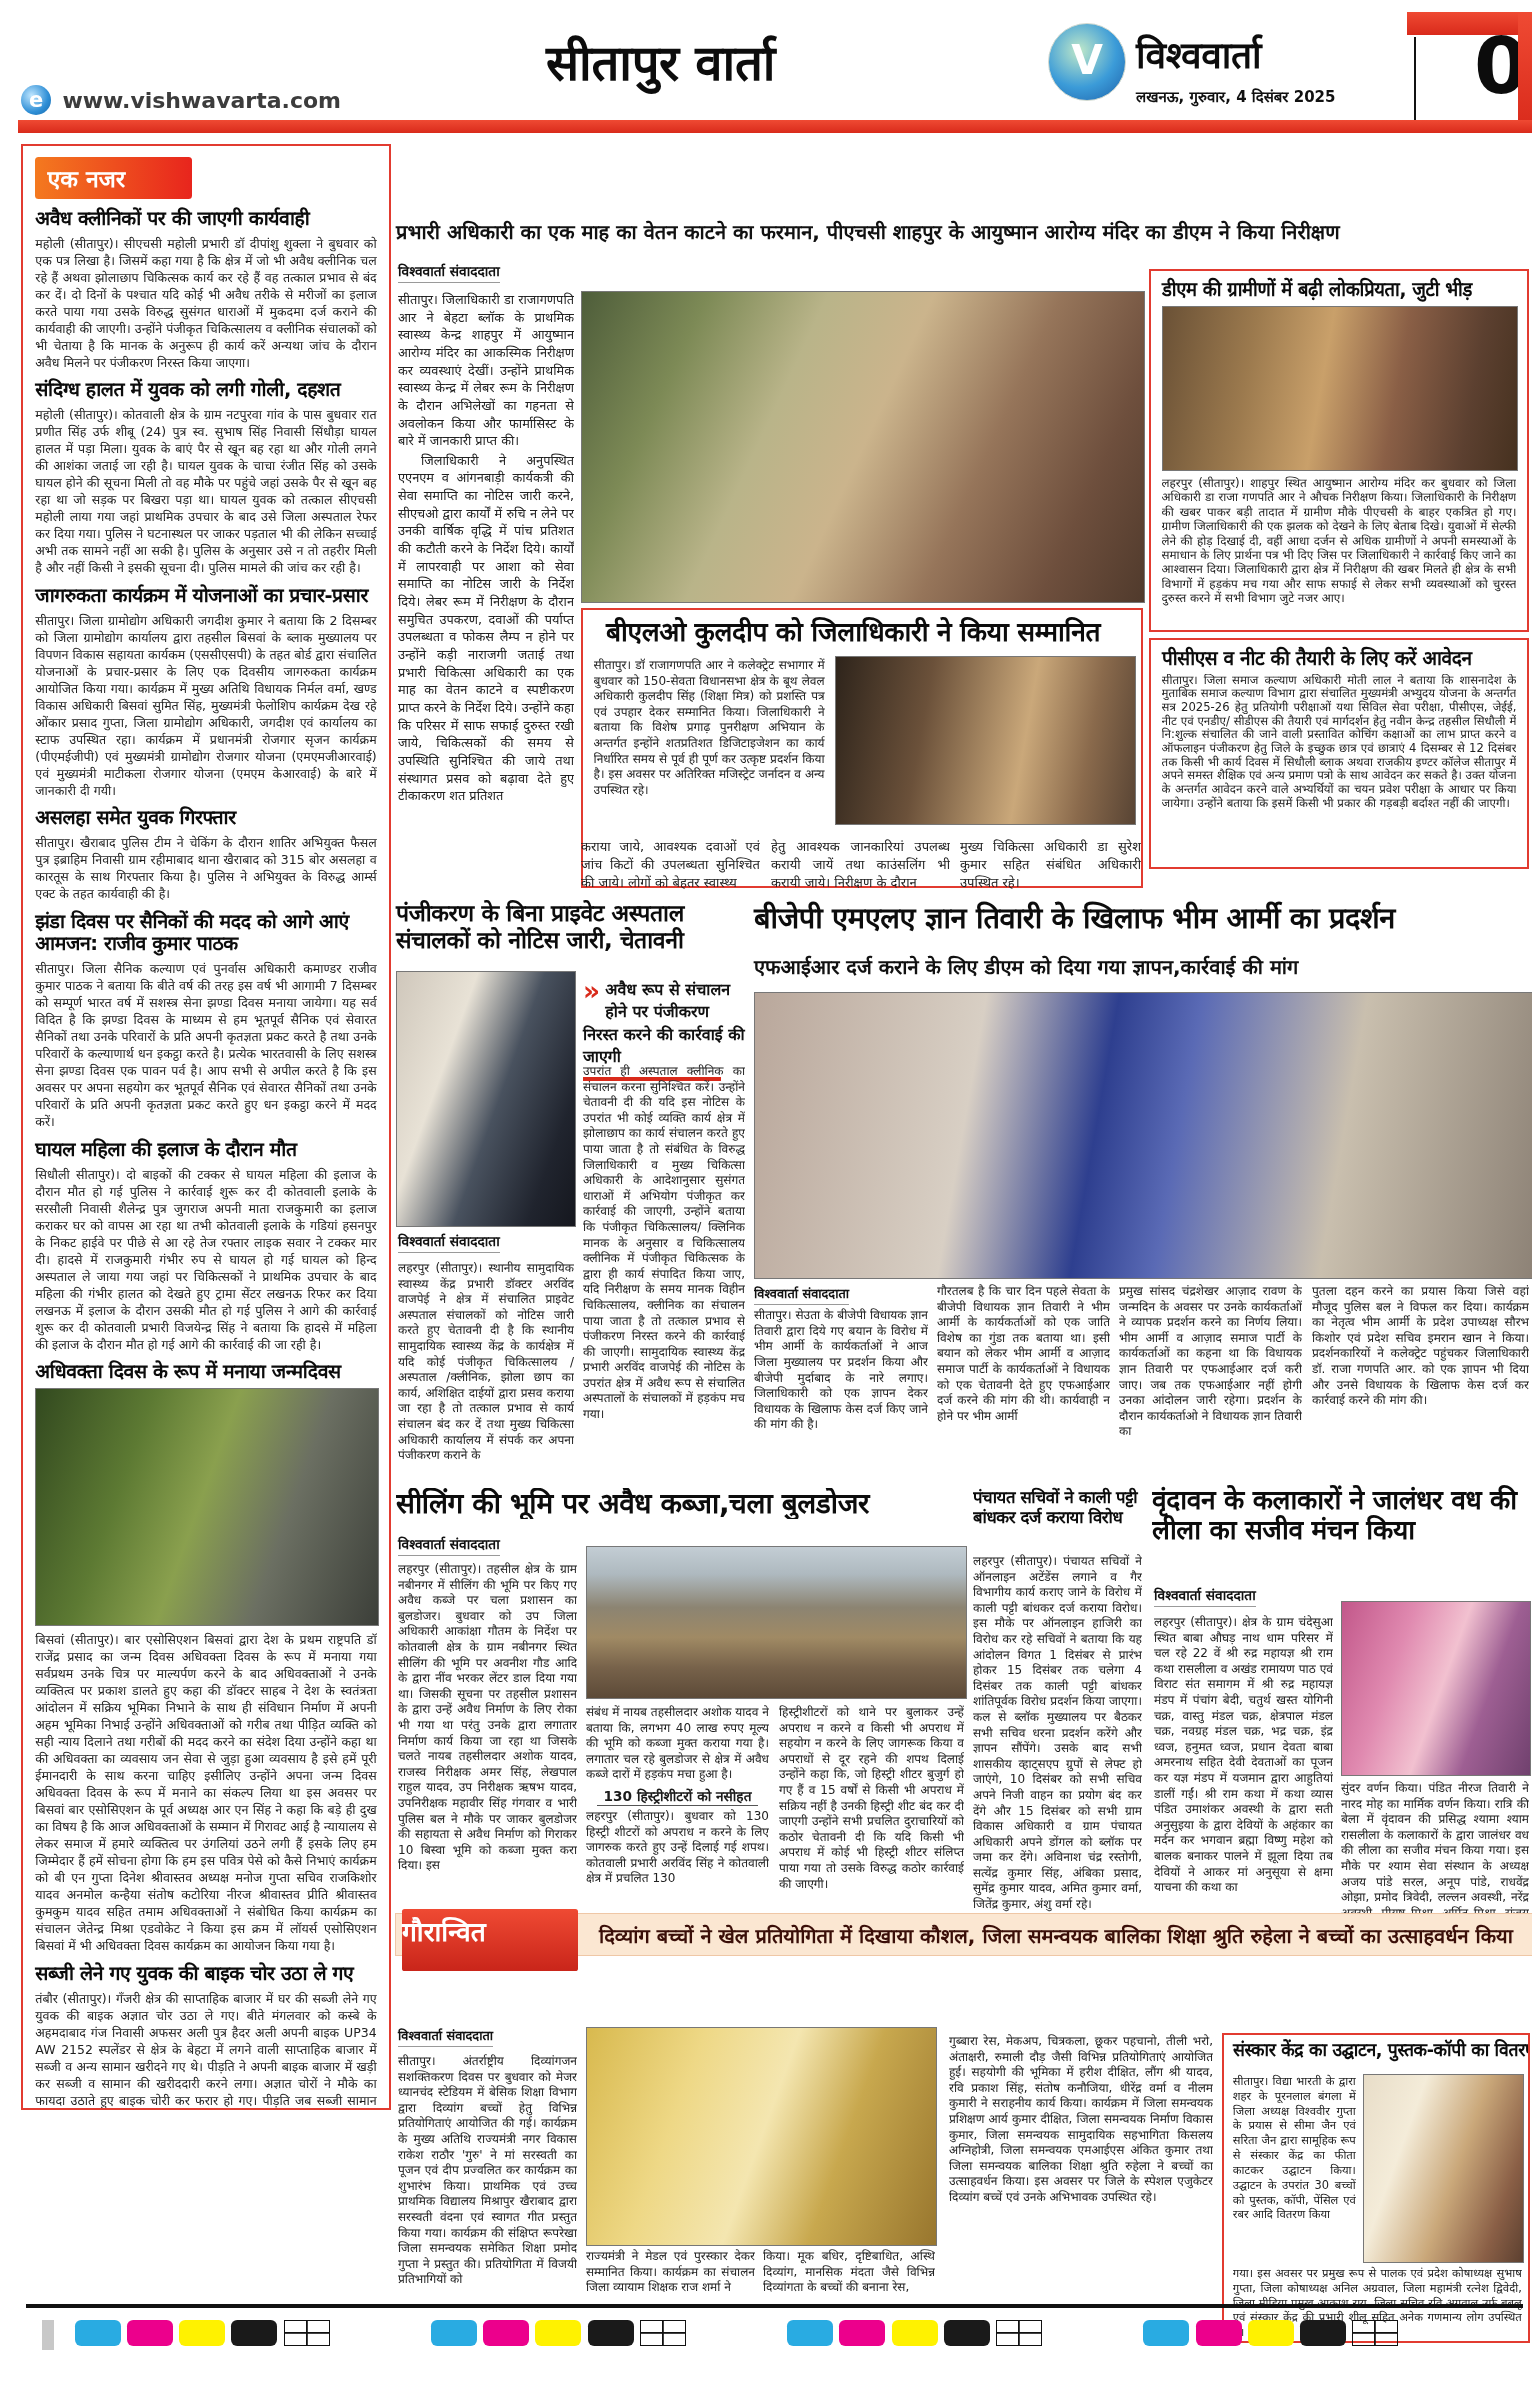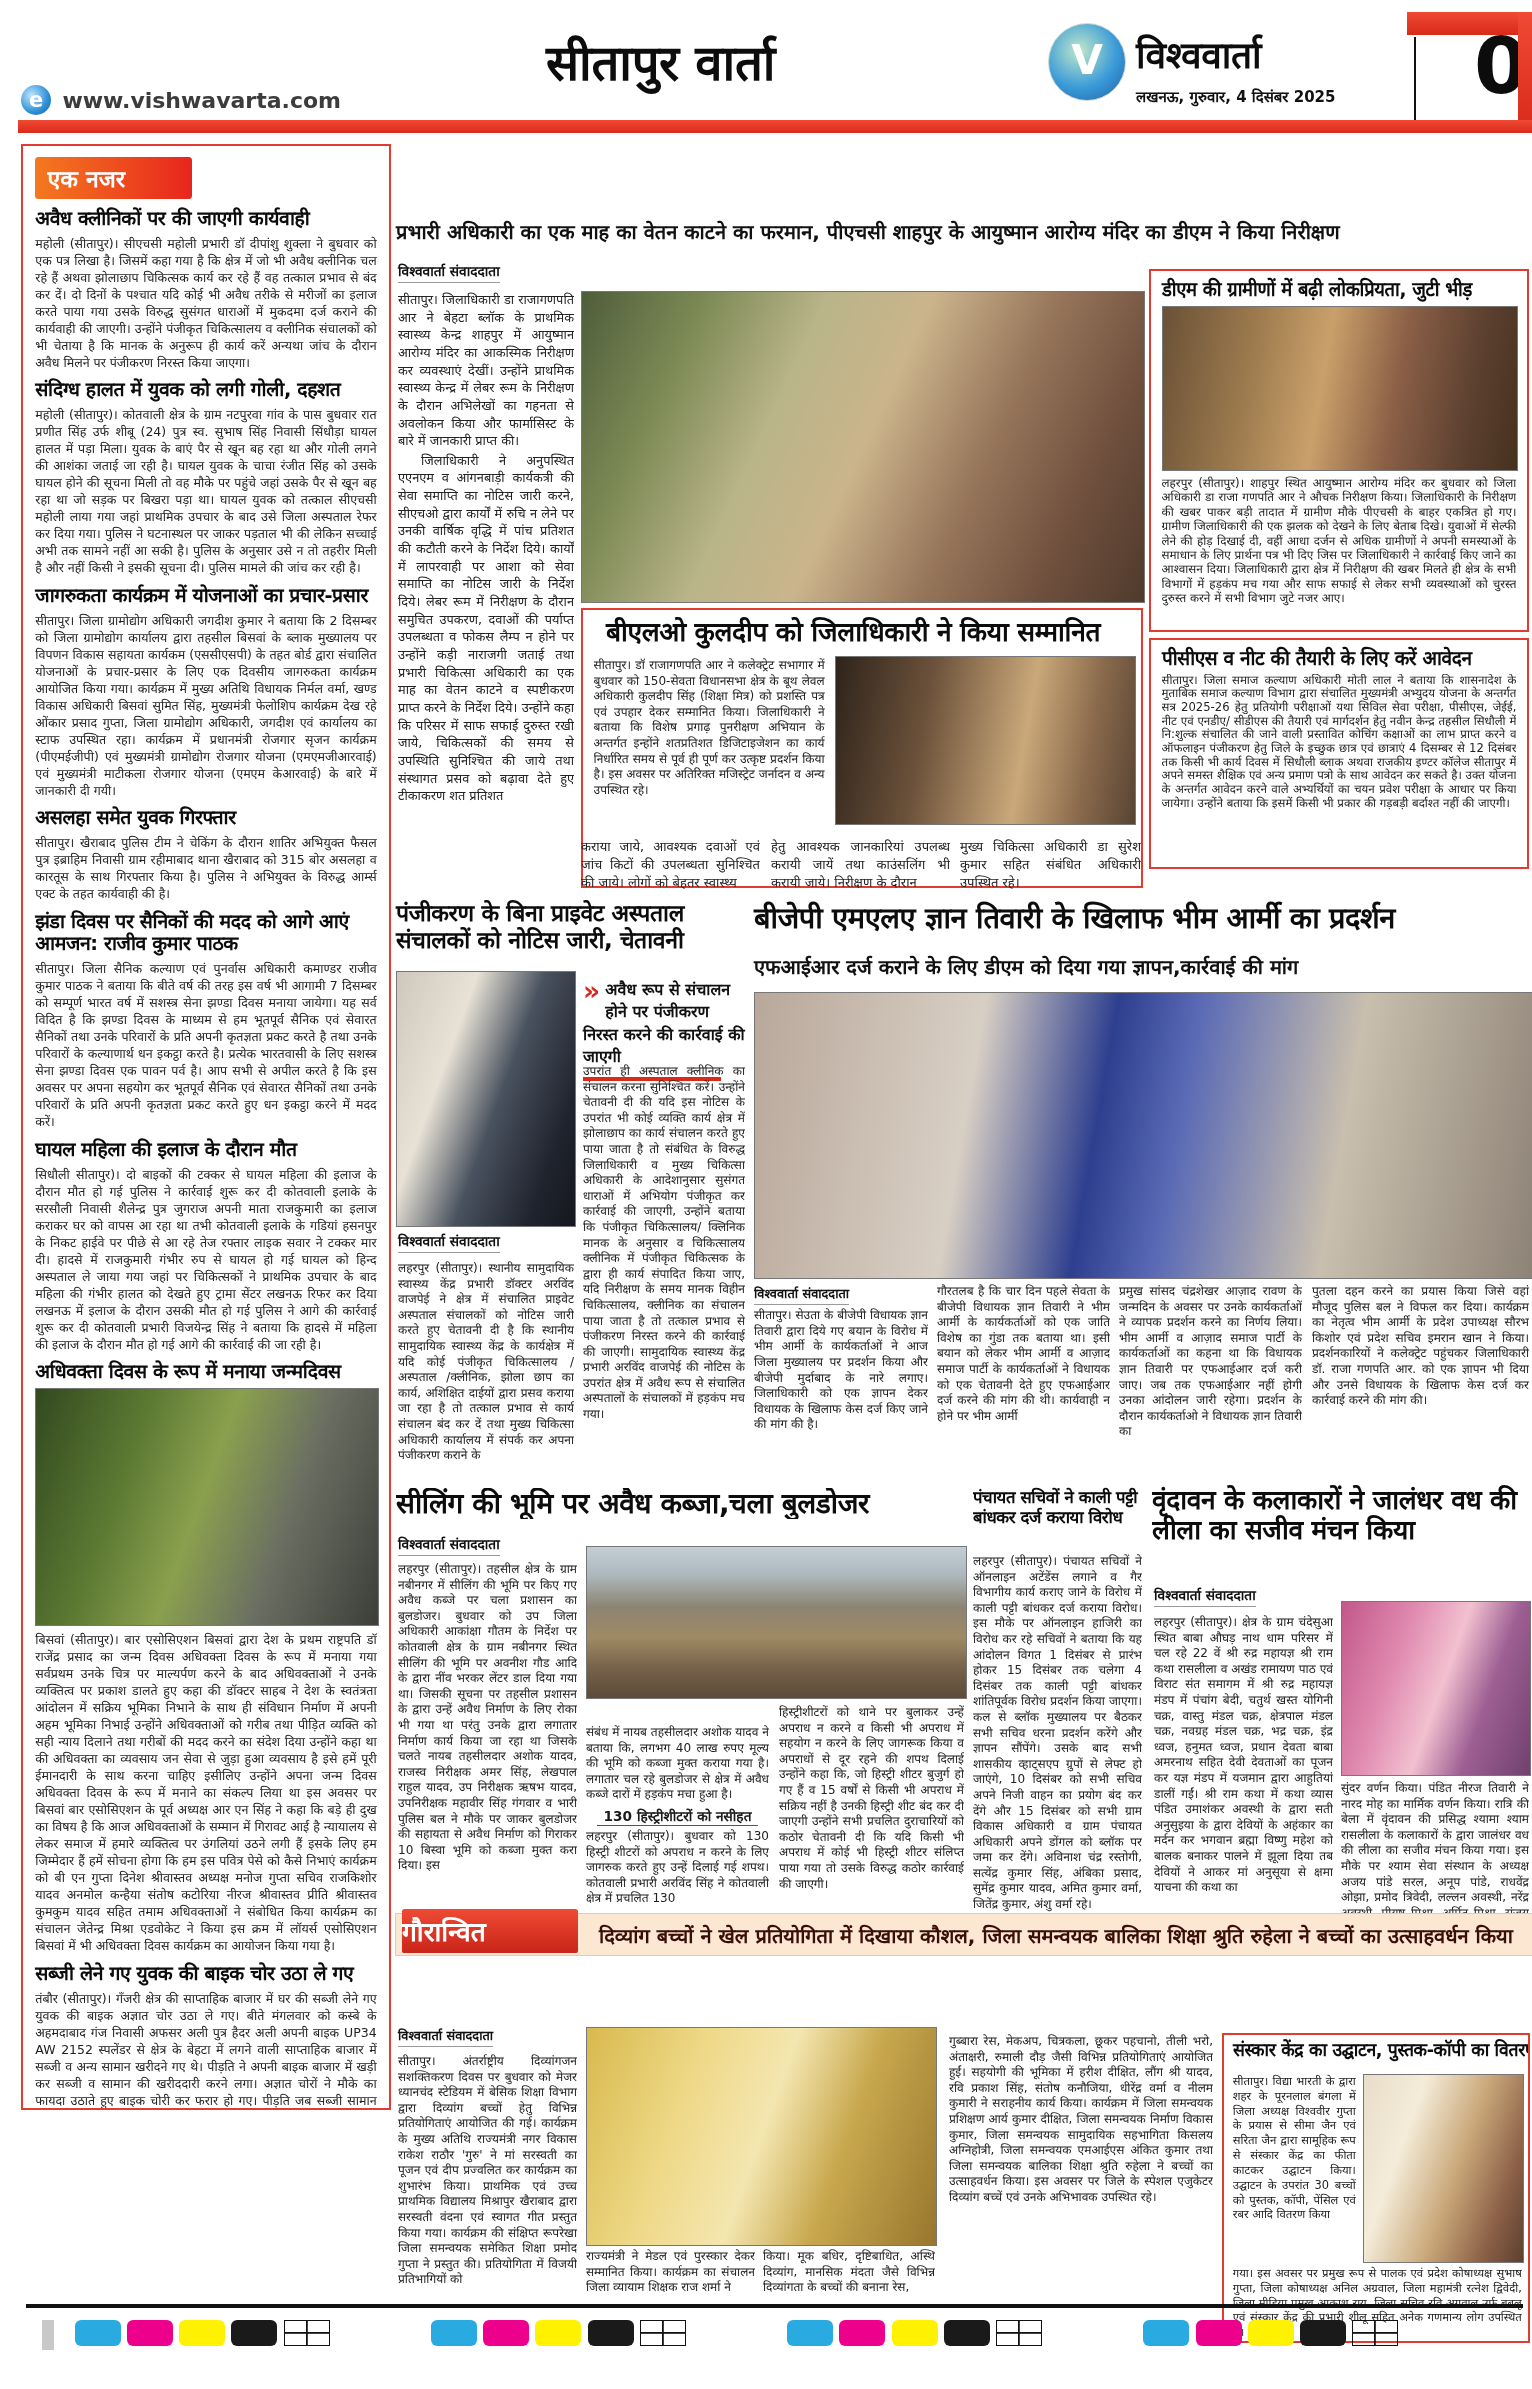--- a/index.html
+++ b/index.html
@@ -137,39 +137,39 @@
   <div class="abs body" style="left:1119px;top:1284px;width:183px;height:204px;font-size:12px;line-height:1.3;">प्रमुख सांसद चंद्रशेखर आज़ाद रावण के जन्मदिन के अवसर पर उनके कार्यकर्ताओं ने व्यापक प्रदर्शन करने का निर्णय लिया। भीम आर्मी व आज़ाद समाज पार्टी के कार्यकर्ताओं का कहना था कि विधायक ज्ञान तिवारी पर एफआईआर दर्ज करी जाए। जब तक एफआईआर नहीं होगी उनका आंदोलन जारी रहेगा। प्रदर्शन के दौरान कार्यकर्ताओ ने विधायक ज्ञान तिवारी का</div>
   <div class="abs body" style="left:1312px;top:1284px;width:217px;height:204px;font-size:12px;line-height:1.3;">पुतला दहन करने का प्रयास किया जिसे वहां मौजूद पुलिस बल ने विफल कर दिया। कार्यक्रम का नेतृत्व भीम आर्मी के प्रदेश उपाध्यक्ष सौरभ किशोर एवं प्रदेश सचिव इमरान खान ने किया। प्रदर्शनकारियों ने कलेक्ट्रेट पहुंचकर जिलाधिकारी डॉ. राजा गणपति आर. को एक ज्ञापन भी दिया और उनसे विधायक के खिलाफ केस दर्ज कर कार्रवाई करने की मांग की।</div>
 
   <div class="abs hl" style="left:396px;top:1488px;width:568px;font-size:28px;white-space:nowrap;overflow:hidden;">सीलिंग की भूमि पर अवैध कब्जा,चला बुलडोजर</div>
   <div class="abs" style="left:398px;top:1534px;">
     <span class="byline">विश्ववार्ता संवाददाता</span>
   </div>
   <div class="abs body" style="left:398px;top:1562px;width:179px;height:340px;font-size:12px;line-height:1.3;">लहरपुर (सीतापुर)। तहसील क्षेत्र के ग्राम नबीनगर में सीलिंग की भूमि पर किए गए अवैध कब्जे पर चला प्रशासन का बुलडोजर। बुधवार को उप जिला अधिकारी आकांक्षा गौतम के निर्देश पर कोतवाली क्षेत्र के ग्राम नबीनगर स्थित सीलिंग की भूमि पर अवनीश गौड आदि के द्वारा नींव भरकर लेंटर डाल दिया गया था। जिसकी सूचना पर तहसील प्रशासन के द्वारा उन्हें अवैध निर्माण के लिए रोका भी गया था परंतु उनके द्वारा लगातार निर्माण कार्य किया जा रहा था जिसके चलते नायब तहसीलदार अशोक यादव, राजस्व निरीक्षक अमर सिंह, लेखपाल राहुल यादव, उप निरीक्षक ऋषभ यादव, उपनिरीक्षक महावीर सिंह गंगवार व भारी पुलिस बल ने मौके पर जाकर बुलडोजर की सहायता से अवैध निर्माण को गिराकर 10 बिस्वा भूमि को कब्जा मुक्त करा दिया। इस</div>
   <div class="abs photo ph-dozer" style="left:586px;top:1546px;width:379px;height:151px;"></div>
   <div class="abs" style="left:586px;top:1705px;width:183px;height:199px;overflow:hidden;">
-    <div class="body" style="font-size:12px;line-height:1.3;margin-top:20px;">संबंध में नायब तहसीलदार अशोक यादव ने बताया कि, लगभग 40 लाख रुपए मूल्य की भूमि को कब्जा मुक्त कराया गया है। लगातार चल रहे बुलडोजर से क्षेत्र में अवैध कब्जे दारों में हड़कंप मचा हुआ है।</div>
+    <div class="body" style="font-size:12px;line-height:1.3;">संबंध में नायब तहसीलदार अशोक यादव ने बताया कि, लगभग 40 लाख रुपए मूल्य की भूमि को कब्जा मुक्त कराया गया है। लगातार चल रहे बुलडोजर से क्षेत्र में अवैध कब्जे दारों में हड़कंप मचा हुआ है।</div>
     <div style="font-weight:900;font-size:13.7px;text-align:center;border-bottom:1.8px solid #555;margin:3.5px 10.6px 2.6px 10.6px;">130 हिस्ट्रीशीटरों को नसीहत</div>
     <div class="body" style="font-size:12px;line-height:1.3;">लहरपुर (सीतापुर)। बुधवार को 130 हिस्ट्री शीटरों को अपराध न करने के लिए जागरुक करते हुए उन्हें दिलाई गई शपथ। कोतवाली प्रभारी अरविंद सिंह ने कोतवाली क्षेत्र में प्रचलित 130</div>
   </div>
   <div class="abs body" style="left:779px;top:1705px;width:185px;height:199px;font-size:12px;line-height:1.3;">हिस्ट्रीशीटरों को थाने पर बुलाकर उन्हें अपराध न करने व किसी भी अपराध में सहयोग न करने के लिए जागरूक किया व अपराधों से दूर रहने की शपथ दिलाई उन्होंने कहा कि, जो हिस्ट्री शीटर बुजुर्ग हो गए हैं व 15 वर्षों से किसी भी अपराध में सक्रिय नहीं है उनकी हिस्ट्री शीट बंद कर दी जाएगी उन्होंने सभी प्रचलित दुराचारियों को कठोर चेतावनी दी कि यदि किसी भी अपराध में कोई भी हिस्ट्री शीटर संलिप्त पाया गया तो उसके विरुद्ध कठोर कार्रवाई की जाएगी।</div>
 
   <div class="abs hl" style="left:973px;top:1487px;width:169px;font-size:16.7px;line-height:1.2;height:63px;overflow:hidden;">पंचायत सचिवों ने काली पट्टी बांधकर दर्ज कराया विरोध</div>
   <div class="abs body" style="left:973px;top:1554px;width:169px;height:550px;font-size:12px;line-height:1.3;">लहरपुर (सीतापुर)। पंचायत सचिवों ने ऑनलाइन अटेंडेंस लगाने व गैर विभागीय कार्य कराए जाने के विरोध में काली पट्टी बांधकर दर्ज कराया विरोध। इस मौके पर ऑनलाइन हाजिरी का विरोध कर रहे सचिवों ने बताया कि यह आंदोलन विगत 1 दिसंबर से प्रारंभ होकर 15 दिसंबर तक चलेगा 4 दिसंबर तक काली पट्टी बांधकर शांतिपूर्वक विरोध प्रदर्शन किया जाएगा। कल से ब्लॉक मुख्यालय पर बैठकर सभी सचिव धरना प्रदर्शन करेंगे और ज्ञापन सौंपेंगे। उसके बाद सभी शासकीय व्हाट्सएप ग्रुपों से लेफ्ट हो जाएंगे, 10 दिसंबर को सभी सचिव अपने निजी वाहन का प्रयोग बंद कर देंगे और 15 दिसंबर को सभी ग्राम विकास अधिकारी व ग्राम पंचायत अधिकारी अपने डोंगल को ब्लॉक पर जमा कर देंगे। अविनाश चंद्र रस्तोगी, सत्येंद्र कुमार सिंह, अंबिका प्रसाद, सुमेंद्र कुमार यादव, अमित कुमार वर्मा, जितेंद्र कुमार, अंशु वर्मा रहे।</div>
 
   <div class="abs hl ctr" style="left:1152px;top:1485px;width:379px;font-size:26.4px;line-height:1.15;height:95px;overflow:hidden;">वृंदावन के कलाकारों ने जालंधर वध की लीला का सजीव मंचन किया</div>
   <div class="abs" style="left:1154px;top:1585px;">
     <span class="byline">विश्ववार्ता संवाददाता</span>
   </div>
   <div class="abs body" style="left:1154px;top:1615px;width:179px;height:488px;font-size:12px;line-height:1.3;">लहरपुर (सीतापुर)। क्षेत्र के ग्राम चंदेसुआ स्थित बाबा औघड़ नाथ धाम परिसर में चल रहे 22 वें श्री रुद्र महायज्ञ श्री राम कथा रासलीला व अखंड रामायण पाठ एवं विराट संत समागम में श्री रुद्र महायज्ञ मंडप में पंचांग बेदी, चतुर्थ खस्त योगिनी चक्र, वास्तु मंडल चक्र, क्षेत्रपाल मंडल चक्र, नवग्रह मंडल चक्र, भद्र चक्र, इंद्र ध्वज, हनुमत ध्वज, प्रधान देवता बाबा अमरनाथ सहित देवी देवताओं का पूजन कर यज्ञ मंडप में यजमान द्वारा आहुतियां डालीं गईं। श्री राम कथा में कथा व्यास पंडित उमाशंकर अवस्थी के द्वारा सती अनुसुइया के द्वारा देवियों के अहंकार का मर्दन कर भगवान ब्रह्मा विष्णु महेश को बालक बनाकर पालने में झूला दिया तब देवियों ने आकर मां अनुसूया से क्षमा याचना की कथा का</div>
   <div class="abs photo ph-vrind" style="left:1341px;top:1601px;width:188px;height:173px;"></div>
   <div class="abs body" style="left:1341px;top:1781px;width:188px;height:322px;font-size:12px;line-height:1.3;">सुंदर वर्णन किया। पंडित नीरज तिवारी ने नारद मोह का मार्मिक वर्णन किया। रात्रि की बेला में वृंदावन की प्रसिद्ध श्यामा श्याम रासलीला के कलाकारों के द्वारा जालंधर वध की लीला का सजीव मंचन किया गया। इस मौके पर श्याम सेवा संस्थान के अध्यक्ष अजय पांडे सरल, अनूप पांडे, राधवेंद्र ओझा, प्रमोद त्रिवेदी, लल्लन अवस्थी, नरेंद्र अवस्थी, पीयूष मिश्रा, अर्पित मिश्रा, संजय शुक्ला, अजय शुक्ला, अतुल तिवारी मौजूद रहे।</div>
 
   <div class="abs" style="left:395px;top:1913px;width:1138px;height:41px;background:#fbe7d2;border:0.9px solid #efc7a6;"></div>
-  <div class="abs ctr" style="left:402px;top:1909px;width:176px;height:44px;background:linear-gradient(180deg,#ef4a33,#c9251a);
+  <div class="abs ctr" style="left:402px;top:1909px;width:176px;height:62px;background:linear-gradient(180deg,#ef4a33,#c9251a);
               color:#fff;font-weight:900;font-size:26.4px;line-height:46px;border-radius:2.6px;">गौरान्वित</div>
   <div class="abs" style="left:599px;top:1922px;width:925px;font-size:20px;font-weight:900;color:#3a0e08;">दिव्यांग बच्चों ने खेल प्रतियोगिता में दिखाया कौशल, जिला समन्वयक बालिका शिक्षा श्रुति रुहेला ने बच्चों का उत्साहवर्धन किया</div>
   <div class="abs" style="left:398px;top:2026px;">
     <span class="byline" style="font-size:12.8px;">विश्ववार्ता संवाददाता</span>
   </div>
   <div class="abs body" style="left:398px;top:2054px;width:179px;height:245px;font-size:12px;line-height:1.3;">सीतापुर। अंतर्राष्ट्रीय दिव्यांगजन सशक्तिकरण दिवस पर बुधवार को मेजर ध्यानचंद स्टेडियम में बेसिक शिक्षा विभाग द्वारा दिव्यांग बच्चों हेतु विभिन्न प्रतियोगिताएं आयोजित की गई। कार्यक्रम के मुख्य अतिथि राज्यमंत्री नगर विकास राकेश राठौर 'गुरु' ने मां सरस्वती का पूजन एवं दीप प्रज्वलित कर कार्यक्रम का शुभारंभ किया। प्राथमिक एवं उच्च प्राथमिक विद्यालय मिश्रापुर खैराबाद द्वारा सरस्वती वंदना एवं स्वागत गीत प्रस्तुत किया गया। कार्यक्रम की संक्षिप्त रूपरेखा जिला समन्वयक समेकित शिक्षा प्रमोद गुप्ता ने प्रस्तुत की। प्रतियोगिता में विजयी प्रतिभागियों को</div>
   <div class="abs photo ph-stad" style="left:586px;top:2027px;width:349px;height:217px;"></div>
   <div class="abs body" style="left:586px;top:2249px;width:169px;height:51px;font-size:12px;line-height:1.3;">राज्यमंत्री ने मेडल एवं पुरस्कार देकर सम्मानित किया। कार्यक्रम का संचालन जिला व्यायाम शिक्षक राज शर्मा ने</div>
   <div class="abs body" style="left:763px;top:2249px;width:172px;height:51px;font-size:12px;line-height:1.3;">किया। मूक बधिर, दृष्टिबाधित, अस्थि दिव्यांग, मानसिक मंदता जैसे विभिन्न दिव्यांगता के बच्चों की बनाना रेस,</div>
   <div class="abs body" style="left:949px;top:2034px;width:264px;height:266px;font-size:12px;line-height:1.3;">गुब्बारा रेस, मेकअप, चित्रकला, छूकर पहचानो, तीली भरो, अंताक्षरी, रुमाली दौड़ जैसी विभिन्न प्रतियोगिताएं आयोजित हुईं। सहयोगी की भूमिका में हरीश दीक्षित, लौंग श्री यादव, रवि प्रकाश सिंह, संतोष कनौजिया, धीरेंद्र वर्मा व नीलम कुमारी ने सराहनीय कार्य किया। कार्यक्रम में जिला समन्वयक प्रशिक्षण आर्य कुमार दीक्षित, जिला समन्वयक निर्माण विकास कुमार, जिला समन्वयक सामुदायिक सहभागिता किसलय अग्निहोत्री, जिला समन्वयक एमआईएस अंकित कुमार तथा जिला समन्वयक बालिका शिक्षा श्रुति रुहेला ने बच्चों का उत्साहवर्धन किया। इस अवसर पर जिले के स्पेशल एजुकेटर दिव्यांग बच्चें एवं उनके अभिभावक उपस्थित रहे।</div>

